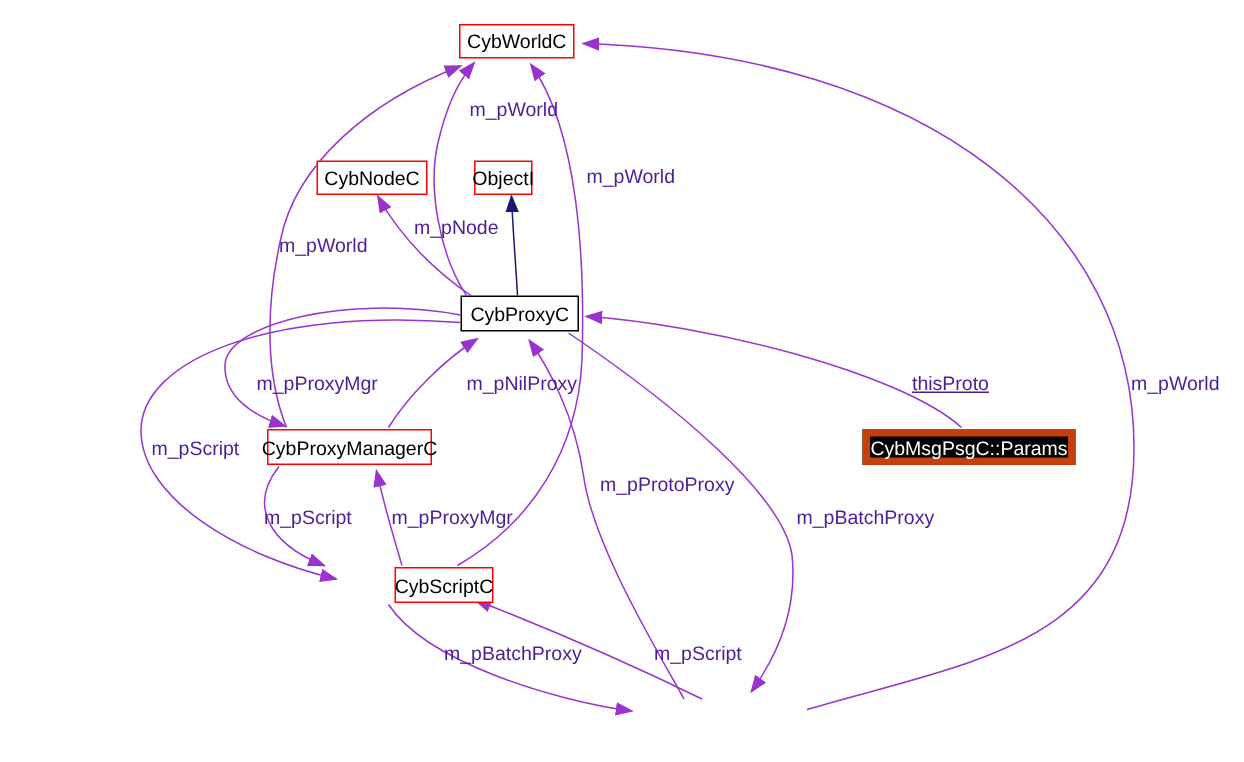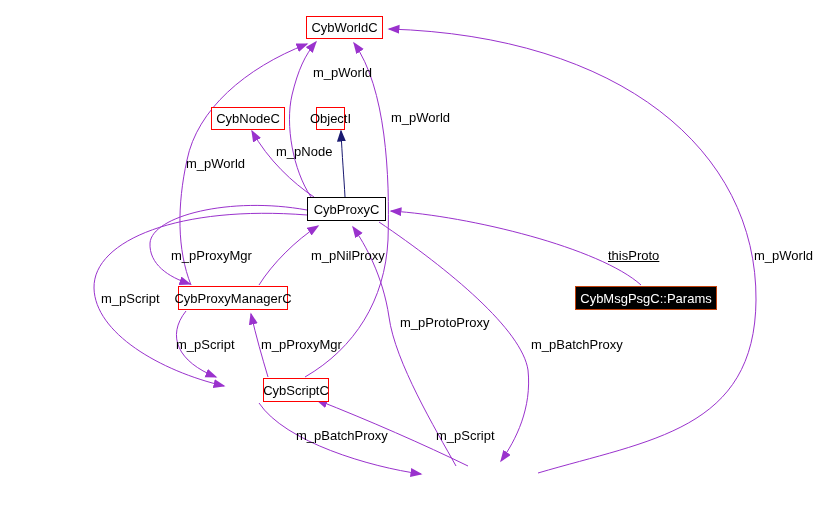--- a/index.html
+++ b/index.html
@@ -7,23 +7,23 @@
     position:relative;width:829px;height:508px;background:#ffffff;overflow:hidden;
     font-family:"Liberation Sans","DejaVu Sans",sans-serif;
   }
   .edge-layer{position:absolute;left:0;top:0;width:829px;height:508px;}
   .node{
     position:absolute;box-sizing:border-box;border:1px solid #ff0000;background:#ffffff;
     color:#000000;font-size:13px;text-align:center;display:flex;align-items:center;justify-content:center;
     white-space:nowrap;cursor:pointer;
   }
   .node.plain{border-color:#000000;}
-  .node.focus{background:#000000;border:1px solid #c2410c;color:#ffffff;cursor:default;}
+  .node.focus{background:#000000;border:5px solid #c2410c;color:#ffffff;cursor:default;}
   .elabel{
-    position:absolute;color:#000000;font-size:13px;white-space:nowrap;line-height:15px;
+    position:absolute;color:#4c1d95;font-size:13px;white-space:nowrap;line-height:15px;
   }
 </style>
 </head>
 <body>
 
 <div class="canvas">
 
   <svg class="edge-layer" width="829" height="508" viewBox="0 0 829 508">
     <defs>
       <marker id="ah" markerUnits="userSpaceOnUse" markerWidth="13" markerHeight="10" refX="10.5" refY="4.5" orient="auto">
@@ -52,21 +52,21 @@
       <path stroke="#191970" d="M345,197 C344,178 342,155 341,131" marker-end="url(#ahb)"></path>
     </g>
   </svg>
 
   <div class="node" style="left:211px;top:107px;width:74px;height:23px;">
       <span>CybNodeC</span>
     </div>
   <div class="node" style="left:306px;top:16px;width:77px;height:23px;">
       <span>CybWorldC</span>
     </div>
-  <div class="node" style="left:316px;top:107px;width:29px;height:23px;">
+  <div class="node" style="left:316px;top:107px;width:39px;height:23px;">
       <span>ObjectI</span>
     </div>
   <div class="node plain" style="left:307px;top:197px;width:79px;height:24px;">
       <span>CybProxyC</span>
     </div>
   <div class="node" style="left:178px;top:286px;width:110px;height:24px;">
       <span>CybProxyManagerC</span>
     </div>
   <div class="node focus" style="left:575px;top:286px;width:142px;height:24px;">
       <span>CybMsgPsgC::Params</span>

